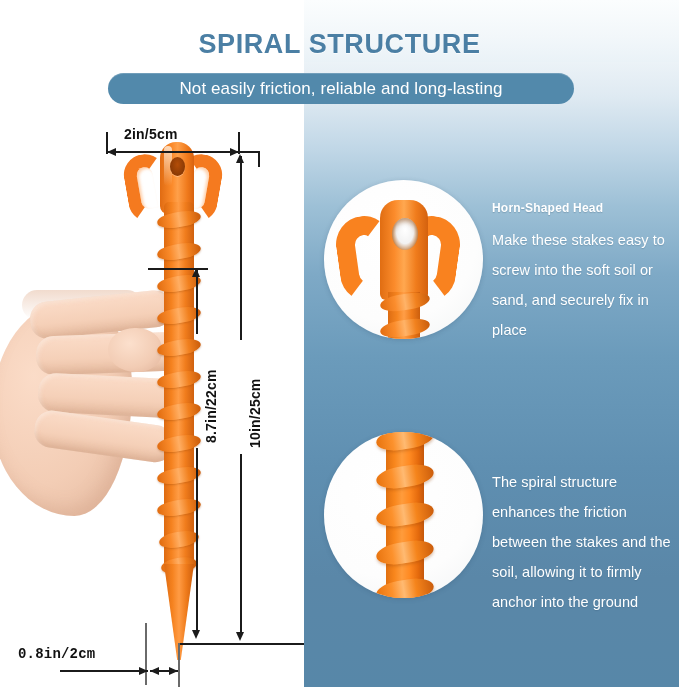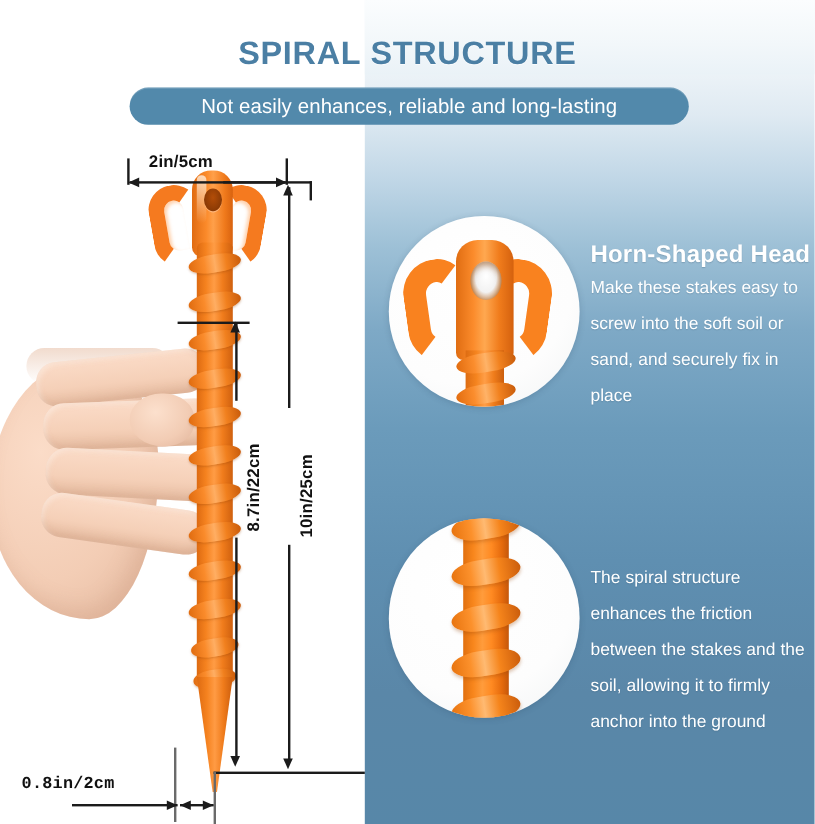--- a/index.html
+++ b/index.html
@@ -253,21 +253,21 @@
   }
   .zs-thread {
     position: absolute; left: 10px; width: 58px; height: 21px;
     background: linear-gradient(90deg, #e8740f 0%, #fc912c 28%, #ffba72 48%, #f5841b 70%, #cb5d0c 100%);
     border-radius: 50% / 62%; transform: rotate(-9deg);
     box-shadow: 0 2px 3px rgba(150,70,10,0.3);
   }
 
   .callout-title {
     position: absolute;
-    font-size: 20px; font-weight: bold; color: #ffffff;
+    font-size: 12px; font-weight: bold; color: #ffffff;
     letter-spacing: 0.2px;
     text-shadow: 0 1px 1px rgba(40,70,95,0.25);
   }
   .callout-body {
     position: absolute;
     font-size: 14.5px; color: #ffffff; line-height: 30px;
     letter-spacing: 0.05px;
     text-shadow: 0 1px 1px rgba(40,70,95,0.2);
   }
   .ct1 { left: 492px; top: 201px; }
@@ -280,21 +280,21 @@
 
 <div id="canvas">
 
   <div class="panel-left"></div>
   <div class="panel-right"></div>
   <div class="panel-right-top-white"></div>
 
   <div class="header">
     <div class="title">SPIRAL STRUCTURE</div>
     <div class="subtitle-pill">
-      <div class="subtitle-text">Not easily enhances, reliable and long-lasting</div>
+      <div class="subtitle-text">Not easily friction, reliable and long-lasting</div>
     </div>
   </div>
 
   <div class="product-stage">
 
     <div class="hand">
       <div class="palm"></div>
       <div class="knuckle-shade"></div>
       <div class="finger f1"></div>
       <div class="finger f2"></div>

